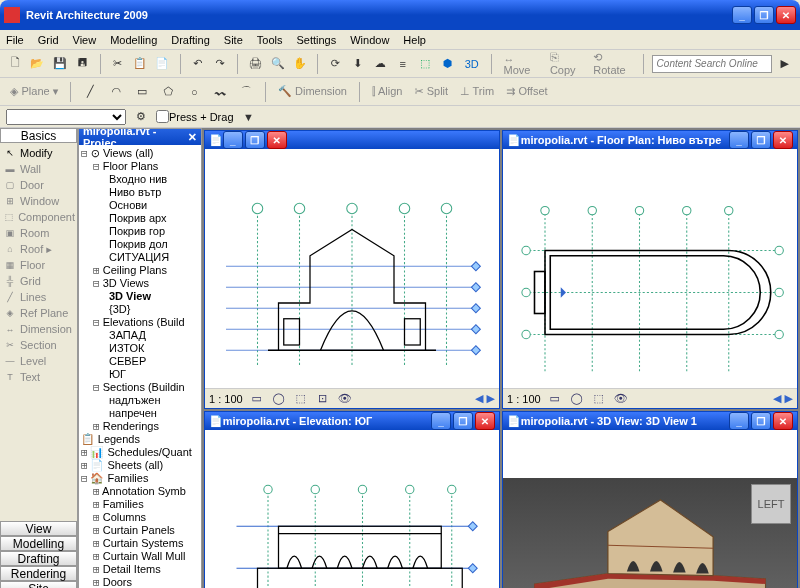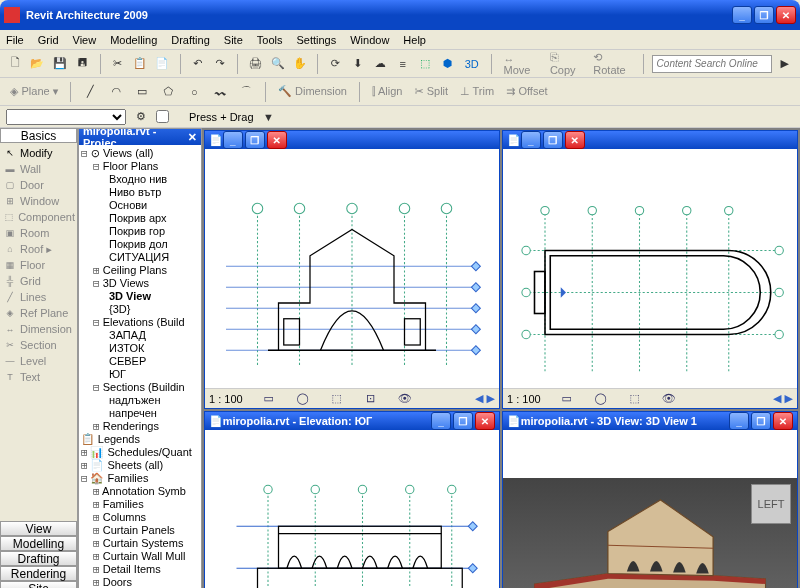--- a/index.html
+++ b/index.html
@@ -30,21 +30,21 @@
 .projtree .hdr { height: 16px; background: linear-gradient(180deg,#2462e0,#0a46c4); color: #fff; font-size: 10px; font-weight: bold; display: flex; align-items: center; padding: 0 4px; justify-content: space-between; }
 .projtree .treebody { flex: 1; overflow: hidden; padding: 2px; font-size: 10px; line-height: 13px; }
 .treebody .n { white-space: nowrap; cursor: pointer; }
 .treebody .n .tg { color: #666; font-family: monospace; }
 .treebody .bold { font-weight: bold; }
 .workspace { flex: 1; display: grid; grid-template-columns: 1fr 1fr; grid-template-rows: 1fr 1fr; gap: 2px; padding: 2px; background: #808080; }
 .viewwin { background: #fff; display: flex; flex-direction: column; border: 1px solid #0a46c4; }
 .viewwin .vhdr { height: 18px; background: linear-gradient(180deg,#3b78fc,#0a46c4); color: #fff; font-size: 10px; font-weight: bold; display: flex; align-items: center; padding: 0 4px; }
 .viewwin .vhdr .vtitle { flex: 1; white-space: nowrap; overflow: hidden; }
 .viewwin .vbody { flex: 1; background: #fff; position: relative; overflow: hidden; margin-top: 48px; }
-.viewwin .vfoot { height: 20px; background: #ece9d8; display: flex; align-items: center; padding: 0 4px; gap: 18px; font-size: 10px; border-top: 1px solid #ccc; }
+.viewwin .vfoot { height: 20px; background: #ece9d8; display: flex; align-items: center; padding: 0 4px; gap: 6px; font-size: 10px; border-top: 1px solid #ccc; }
 .vfoot .fbtn { width: 16px; height: 16px; display: flex; align-items: center; justify-content: center; color: #336; cursor: pointer; }
 svg { width: 100%; height: 100%; }
 </style>
 </head>
 <body>
 
 <div class="titlebar">
   <div class="app-icon"></div>
   <div class="title">Revit Architecture 2009</div>
   <div class="win-btns">
@@ -115,21 +115,21 @@
   <div class="sep"></div>
   <span class="tlabel">⫿ <span>Align</span></span>
   <span class="tlabel">✂ <span>Split</span></span>
   <span class="tlabel">⊥ <span>Trim</span></span>
   <span class="tlabel">⇉ <span>Offset</span></span>
 </div>
 
 <div class="toolbar" style="height:22px">
   <select style="width:120px;height:16px;font-size:10px"><option></option></select>
   <div class="tbtn">⚙</div>
-  <label style="display:flex;align-items:center;gap:20px">
+  <label style="display:flex;align-items:center;gap:0">
     <input type="checkbox" style=""> 
       <span>Press + Drag</span>
   </label>
   <div class="tbtn">▼</div>
 </div>
 
 <div class="main">
 
   <div class="leftpanel">
     <div class="tabhdr active">Basics</div>
@@ -304,20 +304,21 @@
         <span class="fbtn">⬚</span>
         <span class="fbtn">⊡</span>
         <span class="fbtn">👁</span>
         <span style="margin-left:auto;color:#36c">◀ ▶</span>
       </div>
     </div>
 
     <div class="viewwin">
       <div class="vhdr">
         <span>📄</span>
+        <span class="vtitle">miropolia.rvt - Floor Plan: Ниво вътре</span>
         <div class="win-btns">
             <div class="win-btn">_</div>
             <div class="win-btn">❐</div>
             <div class="win-btn close">✕</div>
           </div>
       </div>
       <div class="vbody">
         <svg viewBox="0 0 280 180">
           <g stroke="#4a8" stroke-dasharray="2" fill="none">
             <line x1="40" y1="15" x2="40" y2="165"></line>

